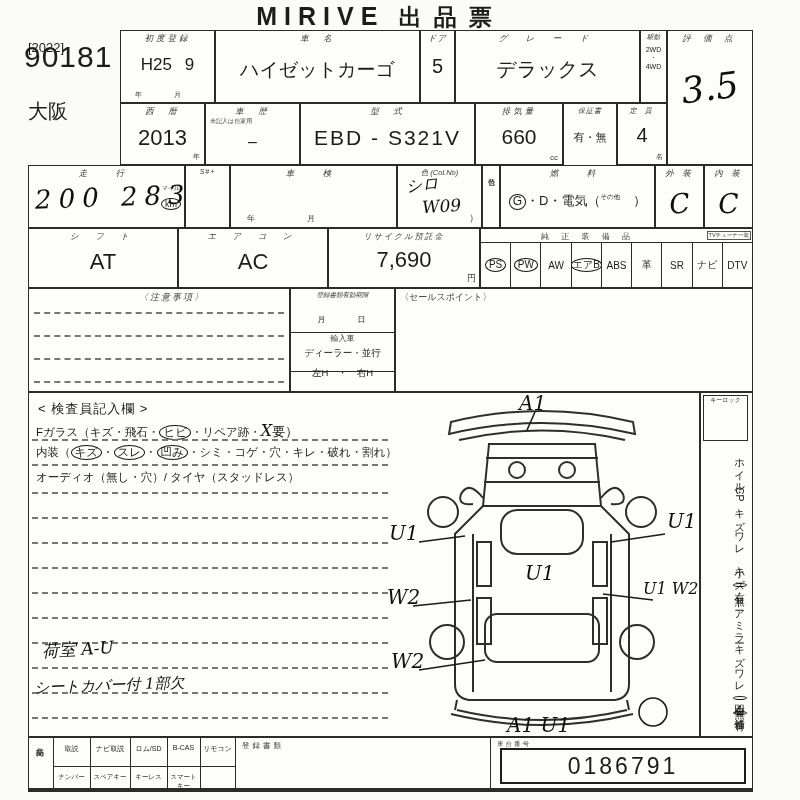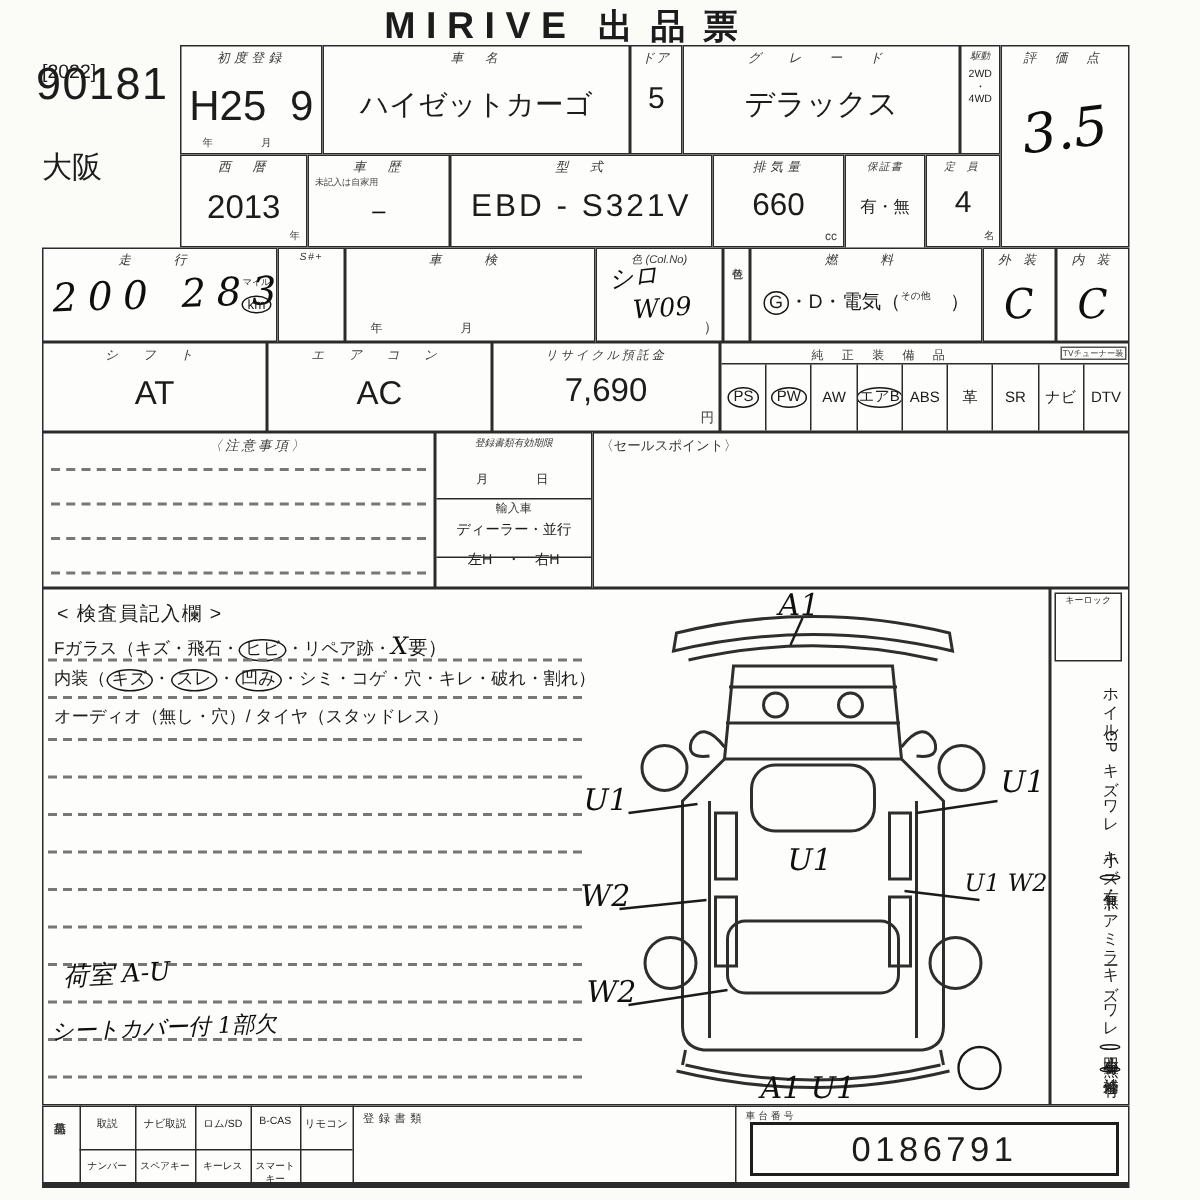--- a/index.html
+++ b/index.html
@@ -27,21 +27,21 @@
     <span style="font-size:25px;font-weight:bold;letter-spacing:7px;">MIRIVE</span>
     <span style="font-size:23px;font-weight:bold;letter-spacing:12px;margin-left:10px;">出品票</span>
   </div>
 
   <div class="abs" style="left:28px;top:40px;font-size:13px;">[2022]</div>
   <div class="abs" style="left:24px;top:40px;font-size:30px;letter-spacing:1px;">90181</div>
   <div class="abs" style="left:28px;top:98px;font-size:20px;">大阪</div>
 
   <div class="cell" style="left:120px;top:30px;width:95px;height:73px;">
     <div class="hd">初度登録</div>
-    <div class="val" style="font-size:28px;margin-top:10px;">
+    <div class="val" style="font-size:17px;margin-top:10px;">
       <span>H25</span>
       <span style="margin-left:8px;">9</span>
     </div>
     <div class="sub" style="left:14px;bottom:2px;">年　　月</div>
   </div>
   <div class="cell" style="left:215px;top:30px;width:205px;height:73px;">
     <div class="hd">車　名</div>
     <div class="val" style="font-size:19px;margin-top:12px;">ハイゼットカーゴ</div>
   </div>
   <div class="cell" style="left:420px;top:30px;width:35px;height:73px;">

